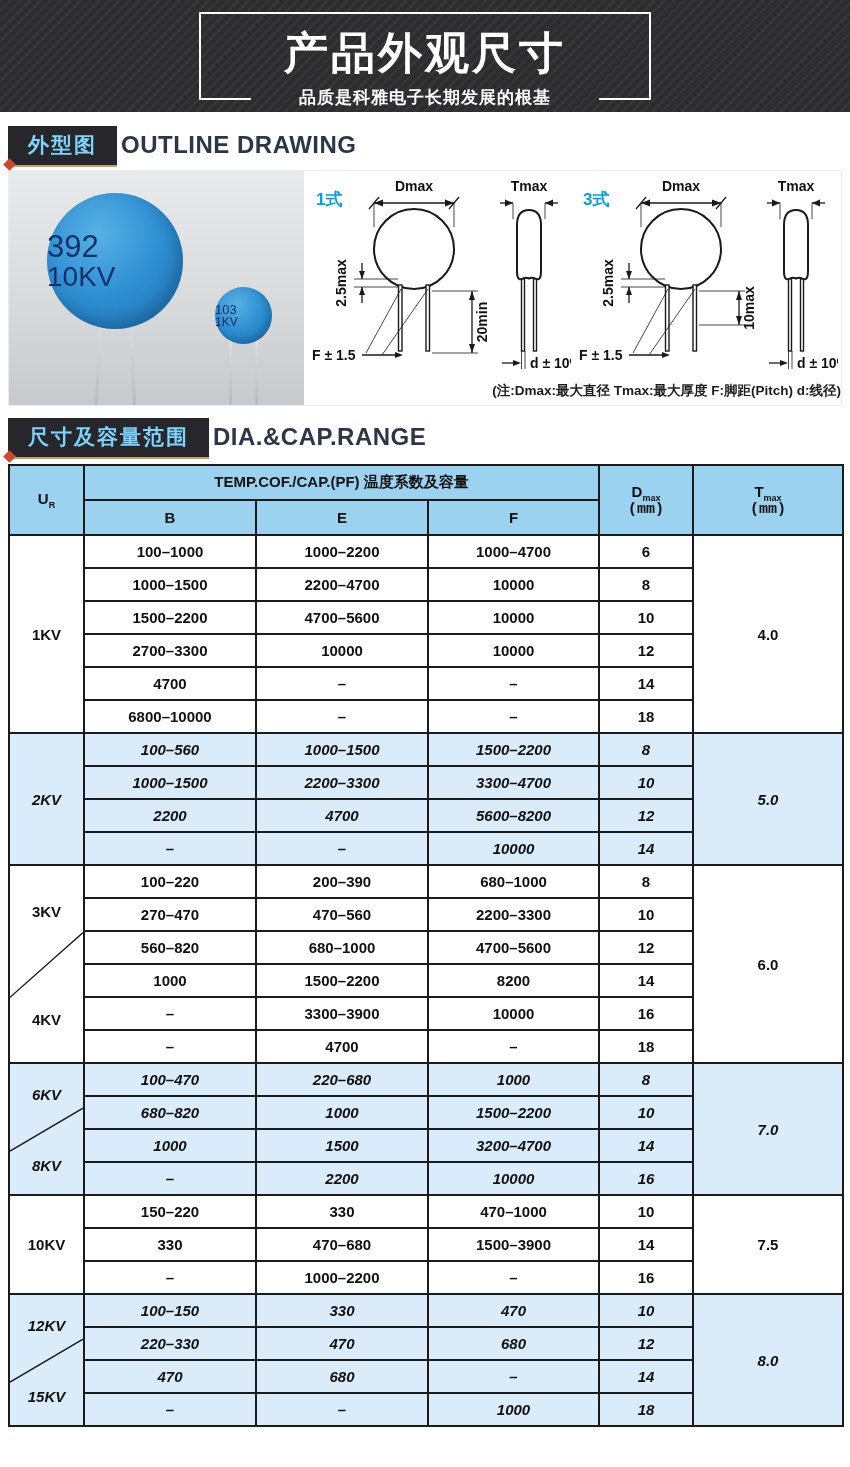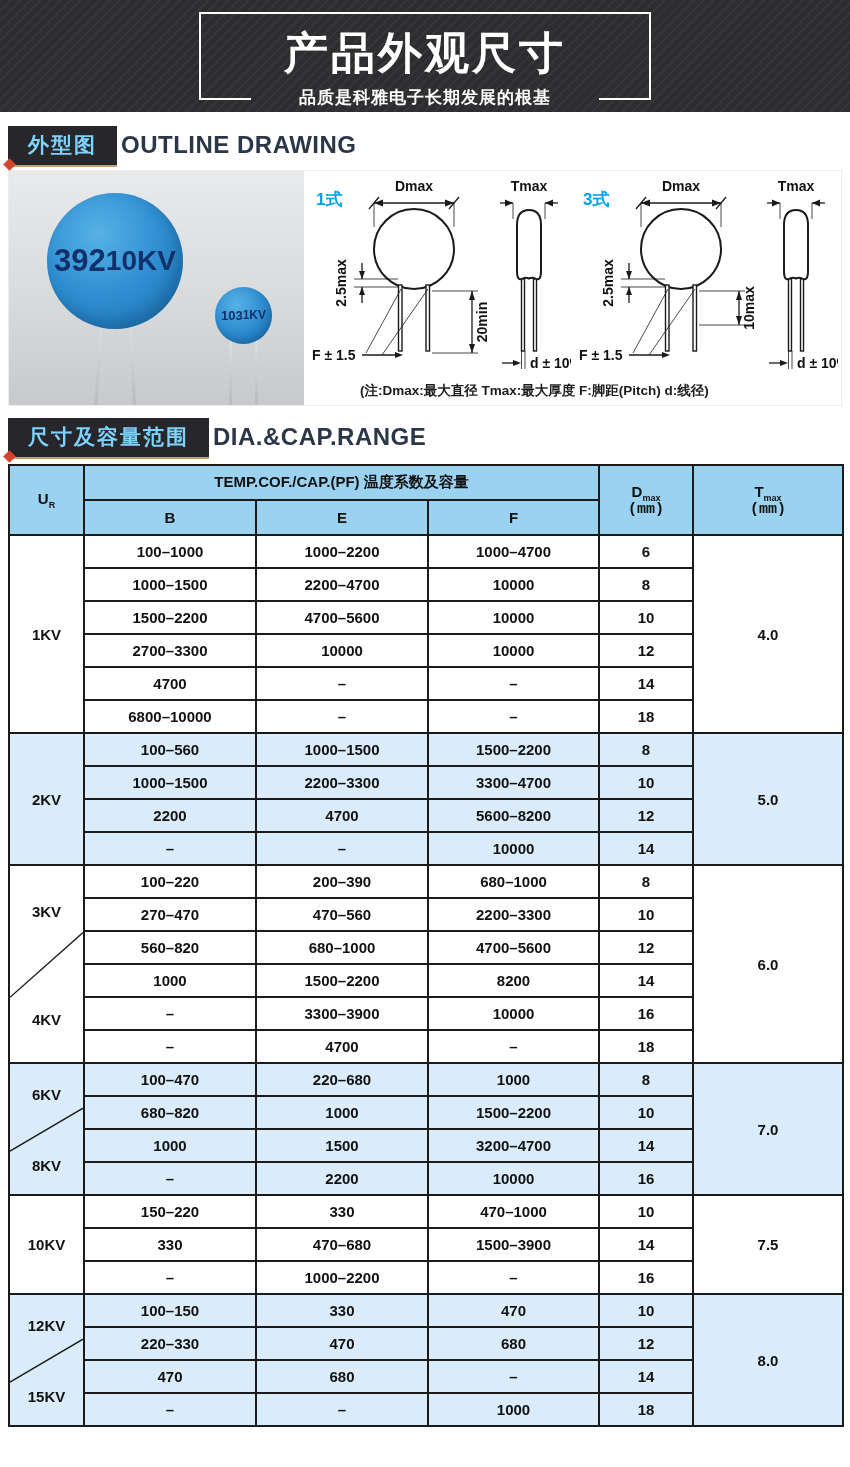--- a/index.html
+++ b/index.html
@@ -41,22 +41,22 @@
     content:""; position:absolute; left:-3px; bottom:-4px; width:9px; height:9px;
     background:#d2472c; transform:rotate(45deg); z-index:-1;
   }
   .sec-en{ margin-left:4px; color:#2b3648; font-weight:bold; font-size:24px; letter-spacing:0.5px; }
   
   .strip{ display:flex; margin:6px 8px 0 8px; height:236px; border:1px solid #ececec; background:#ffffff; }
   .photo{
     width:295px; height:100%; position:relative; overflow:hidden;
     background:linear-gradient(180deg,#e9eaec 0%,#d9dadc 55%,#c7c9cc 100%);
   }
-  .cap{ position:absolute; border-radius:50%; display:flex; flex-direction:row;
-        align-items:center; justify-content:center; color:#123069; font-weight:bold; line-height:1.02; }
+  .cap{ position:absolute; border-radius:50%; display:flex; flex-direction:column;
+        justify-content:center; color:#123069; font-weight:normal; line-height:1.02; }
   .cap-large{ left:38px; top:22px; width:136px; height:136px;
         background:radial-gradient(circle at 38% 30%, #57b1e5 0%, #2f8fd2 48%, #1c72b2 100%);
         box-shadow:inset -6px -8px 14px rgba(0,40,80,0.25); }
   .cap-large .l1{ font-size:31px; } .cap-large .l2{ font-size:28px; }
   .cap-small{ left:206px; top:116px; width:57px; height:57px;
         background:radial-gradient(circle at 38% 30%, #57b1e5 0%, #2f8fd2 48%, #1c72b2 100%);
         box-shadow:inset -3px -4px 7px rgba(0,40,80,0.25); }
   .cap-small .l1{ font-size:13px; } .cap-small .l2{ font-size:12px; }
   .leg{ position:absolute; width:3px; background:linear-gradient(180deg,#dcdfe2,#b6babf); }
   .leg.a1{ left:88px; top:152px; height:84px; transform:rotate(4deg); }
@@ -66,35 +66,35 @@
   .draws{ flex:1; position:relative; background:#ffffff; display:flex; padding-top:2px; }
   .tech{ width:267px; height:205px; }
   .tech .thin{ stroke:#1a1a1a; stroke-width:0.8; fill:none; }
   .tech .dimln{ stroke:#1a1a1a; stroke-width:1.3; fill:none; }
   .tech .shape{ stroke:#1a1a1a; stroke-width:2; fill:#ffffff; }
   .tech .legr{ stroke:#1a1a1a; stroke-width:1.4; fill:#ffffff; }
   .tech text{ fill:#111111; font-weight:bold; font-size:14px; }
   .tech .style-lbl{ fill:#00a0e9; font-size:17px; }
   .tech .ah{ fill:#1a1a1a; }
   .note{
-    position:absolute; bottom:5px; left:0; right:0; text-align:left; padding-left:56px;
+    position:absolute; bottom:5px; left:10px; right:0; text-align:right; padding-left:85px;
     font-size:13.5px; font-weight:bold; color:#1c1c1c;
   }
   
   table.range{
     margin:8px; width:834px; border-collapse:collapse; table-layout:fixed;
   }
   .range th,.range td{
     border:2px solid #1b1b1b; text-align:center; vertical-align:middle;
     font-size:15px; font-weight:bold; color:#111111; padding:0;
   }
   .range thead tr{ height:35px; }
   .range thead th{ background:#9bd2ef; }
   .range tbody tr{ height:33px; }
-  .range tbody tr.shade td{ background:#daecf9; }
+  .range tbody tr.shade td{ background:#daecf9;font-style:italic; }
   .range sub{ font-size:9px; font-weight:bold; }
   .unit{ display:block; margin-top:-2px;font-family:Liberation Mono, monospace; }
   td.ur-cell{ position:relative; }
   .diag{ position:absolute; inset:0; }
   .diag svg{ position:absolute; inset:0; width:100%; height:100%; }
   .diag .u1,.diag .u2{ position:absolute; left:0; right:0; transform:translateY(-50%); }
   .diag .u1{ top:23%; } .diag .u2{ top:78%; }
 </style>
 </head>
 <body>

